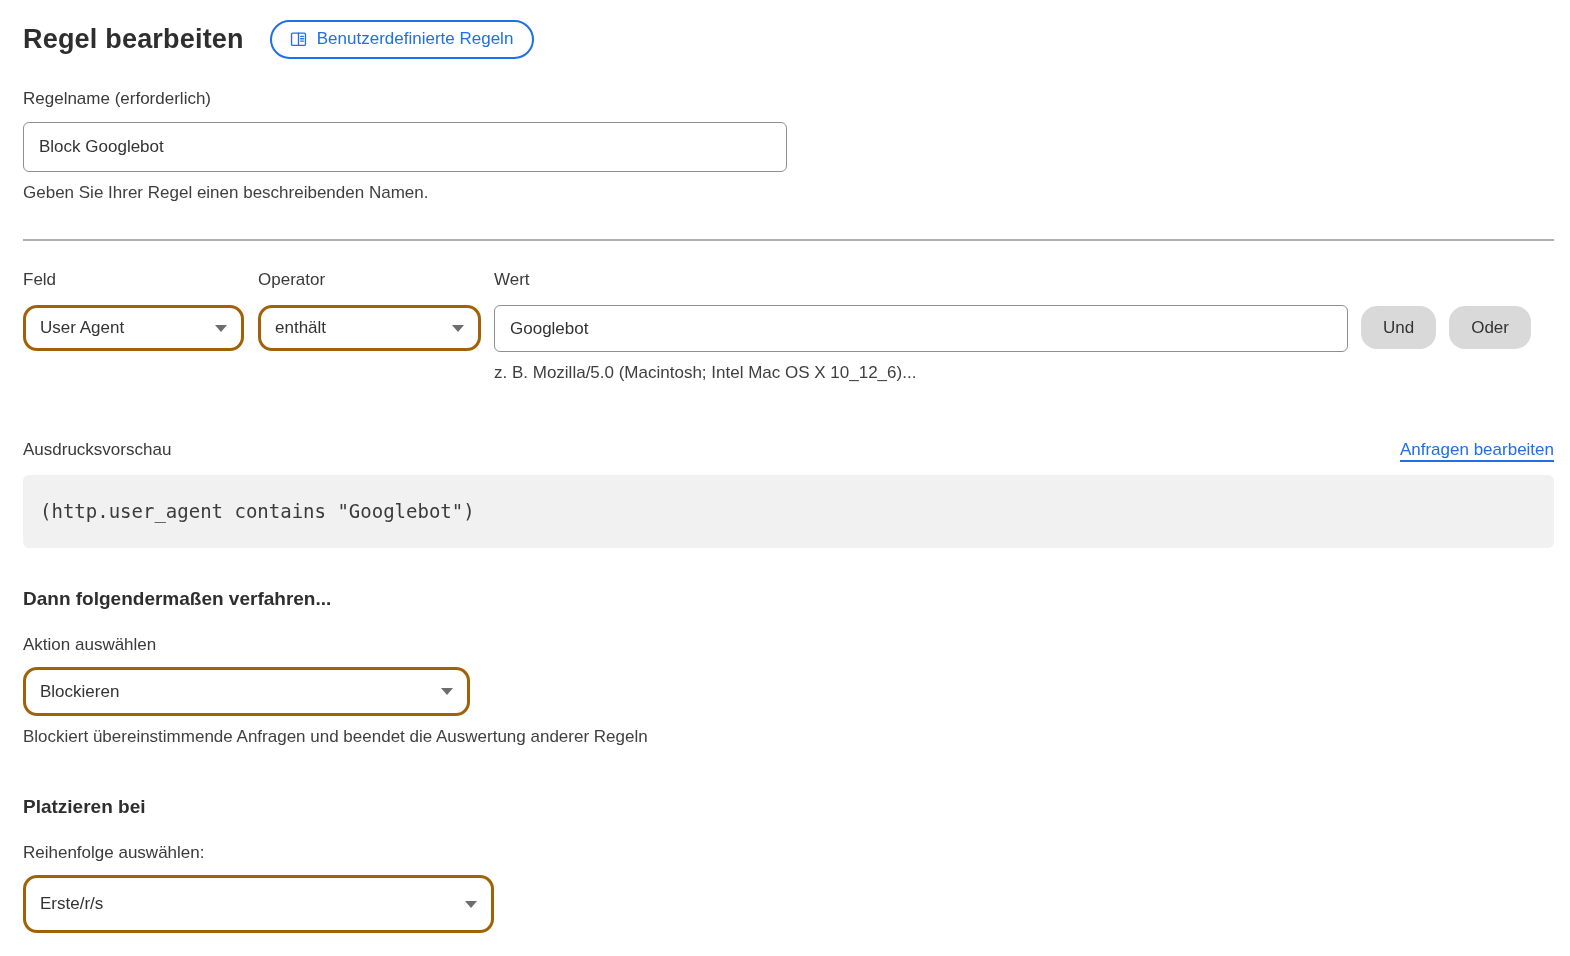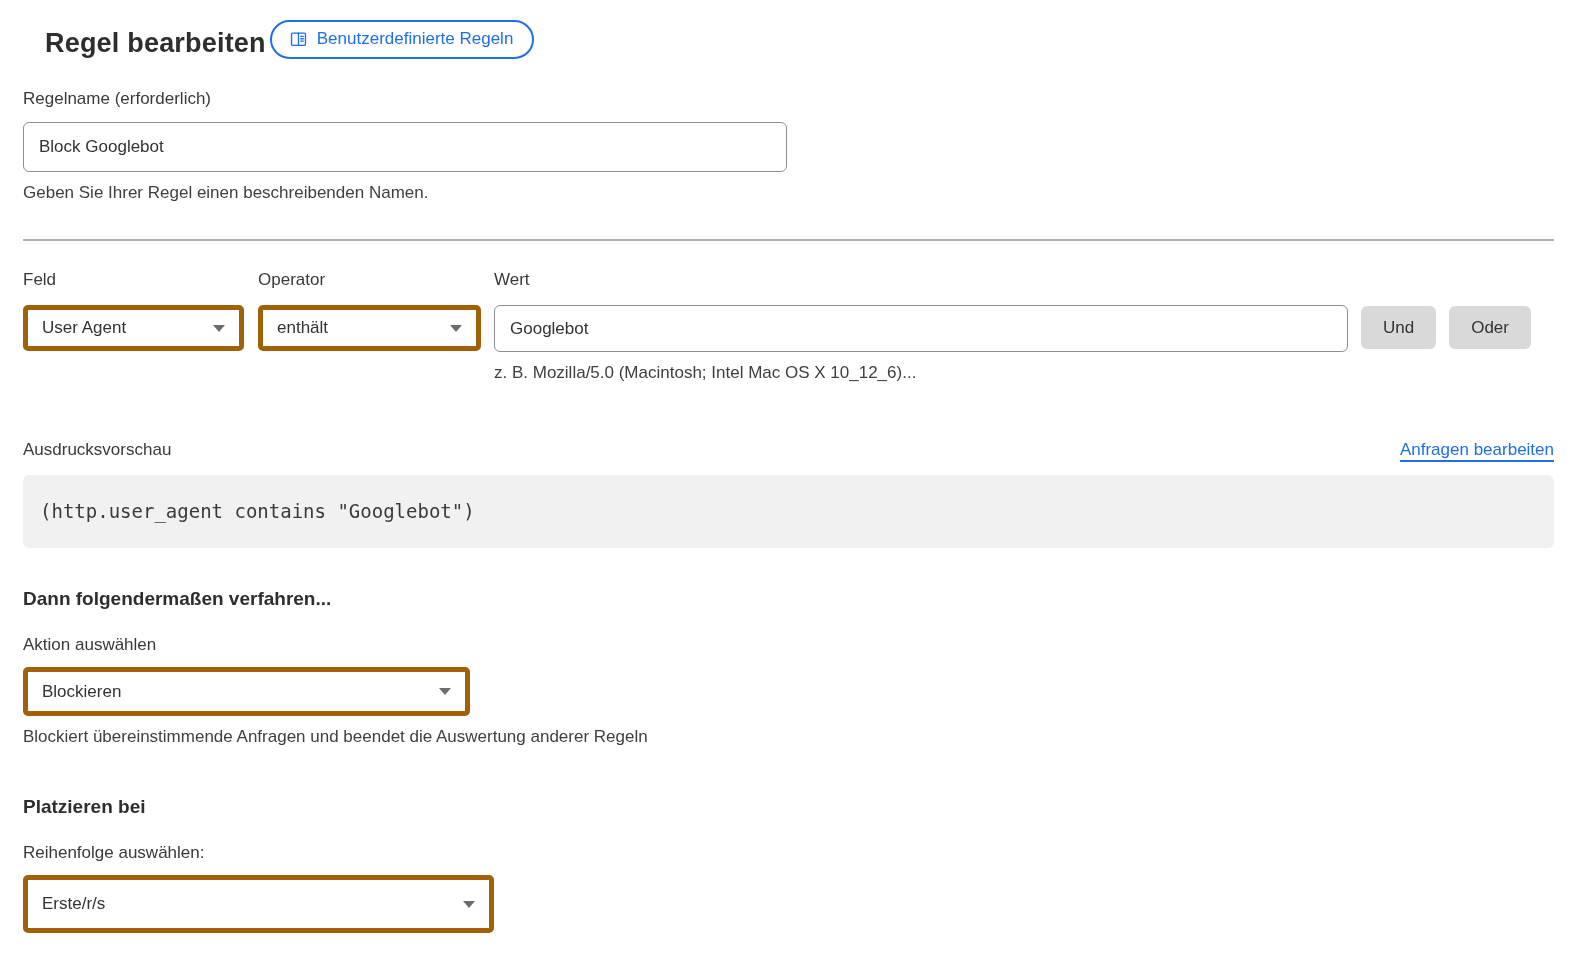--- a/index.html
+++ b/index.html
@@ -13,24 +13,23 @@
   }
   .page {
     width: 1570px;
     min-height: 956px;
     padding: 20px 16px 30px 23px;
   }
 
   
   .header-row {
     display: flex;
-    align-items: flex-end;
-    gap: 4px;
+    align-items: center;
+    gap: 26px;
     margin-bottom: 30px;
-    margin-left: 22px;
   }
   .page-title {
     font-size: 27px;
     font-weight: 700;
     color: #2e2e2e;
     letter-spacing: 0.2px;
   }
   .docs-pill {
     display: inline-flex;
     align-items: center;
@@ -64,22 +63,22 @@
     padding: 12px 15px;
     font-size: 17px;
     color: #333333;
     font-family: "Liberation Sans", "DejaVu Sans", sans-serif;
     background: #ffffff;
     outline: none;
     width: 100%;
   }
   .select-box {
     height: 46px;
-    border: 5px solid #a16207;
-    border-radius: 5px;
+    border: 3px solid #a16207;
+    border-radius: 14px;
     padding: 0 14px;
     font-size: 17px;
     color: #333333;
     background: #ffffff;
     display: flex;
     align-items: center;
     justify-content: space-between;
     cursor: pointer;
   }
   .caret-down {
@@ -118,21 +117,21 @@
     display: flex;
     gap: 13px;
     margin-left: 13px;
     padding-top: 36px; 
   }
   .gray-button {
     height: 43px;
     padding: 0 22px;
     background: #d9d9d9;
     border: none;
-    border-radius: 6px;
+    border-radius: 16px;
     font-size: 17px;
     color: #333333;
     font-family: "Liberation Sans", "DejaVu Sans", sans-serif;
     cursor: pointer;
   }
 
   
   .expression-section { margin-top: 57px; }
   .expression-header {
     display: flex;

